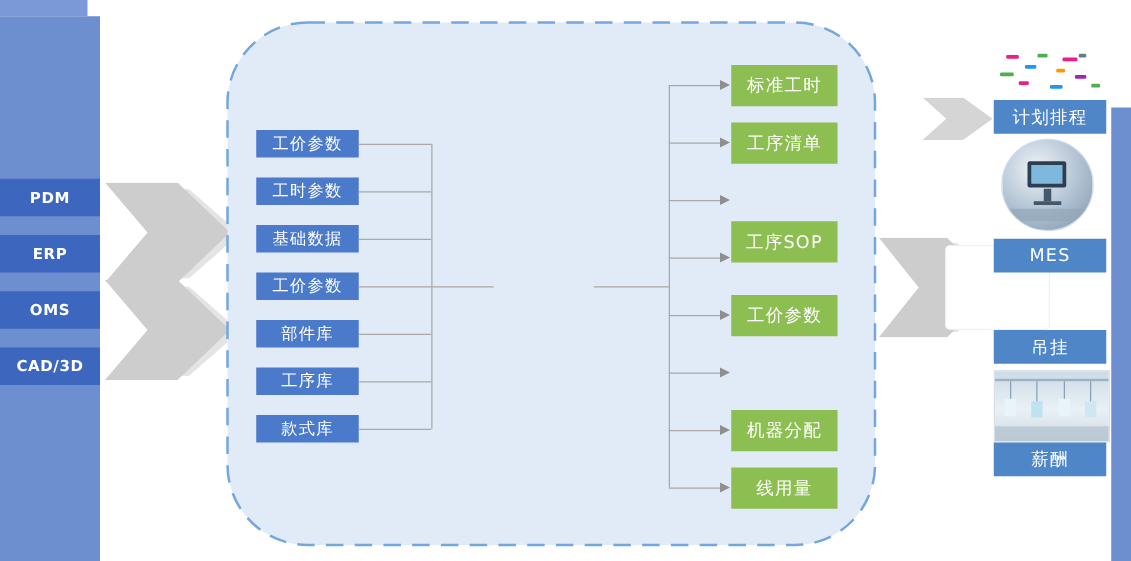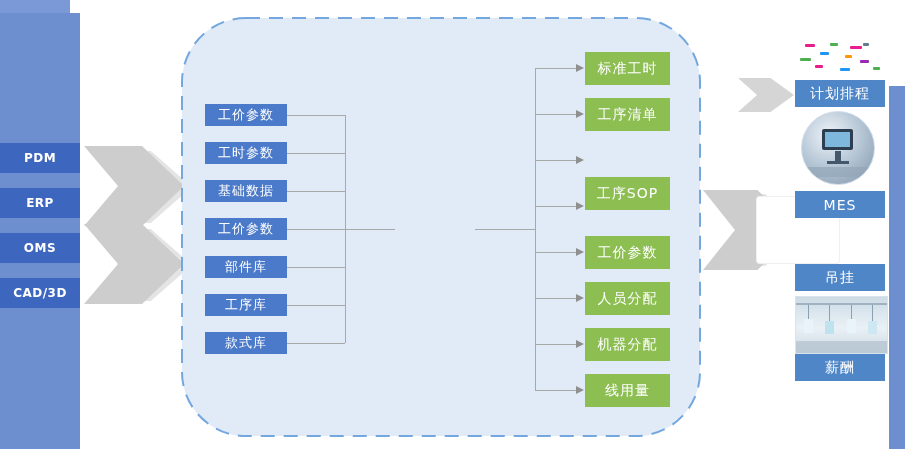--- a/index.html
+++ b/index.html
@@ -90,21 +90,20 @@
   <div class="abs arrow-r" style="left:576px;top:294px"></div>
   <div class="abs hline" style="left:535px;top:344px;width:42px"></div>
   <div class="abs arrow-r" style="left:576px;top:340px"></div>
   <div class="abs hline" style="left:535px;top:390px;width:42px"></div>
   <div class="abs arrow-r" style="left:576px;top:386px"></div>
 
   <div class="abs out-box" style="top:52px">标准工时</div>
   <div class="abs out-box" style="top:98px">工序清单</div>
   <div class="abs out-box" style="top:177px">工序SOP</div>
   <div class="abs out-box" style="top:236px">工价参数</div>
-  <div class="abs out-box" style="top:282px">人员分配</div>
   <div class="abs out-box" style="top:328px">机器分配</div>
   <div class="abs out-box" style="top:374px">线用量</div>
 
   <div class="abs chevron echo" style="left:712px;top:194px;width:92px;height:72px;"></div>
   <div class="abs chevron" style="left:703px;top:190px;width:94px;height:80px;"></div>
   <div class="abs chevron" style="left:738px;top:78px;width:56px;height:34px;background:#d5d5d5"></div>
 
   <div class="abs white-card"></div>
 
   <div class="abs right-strip"></div>

